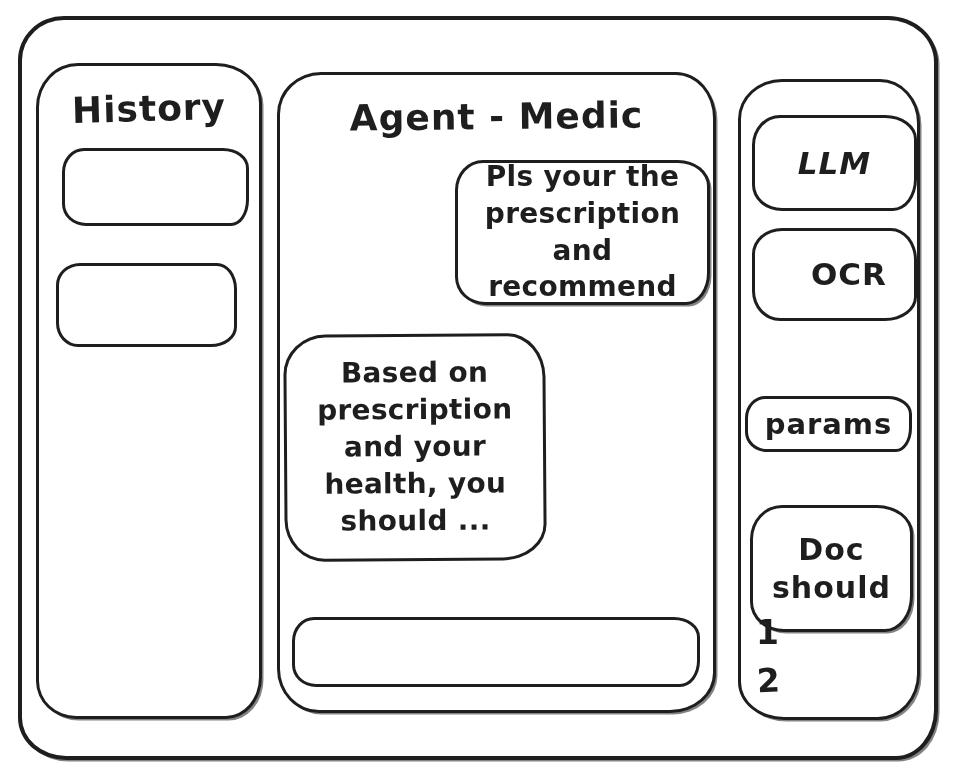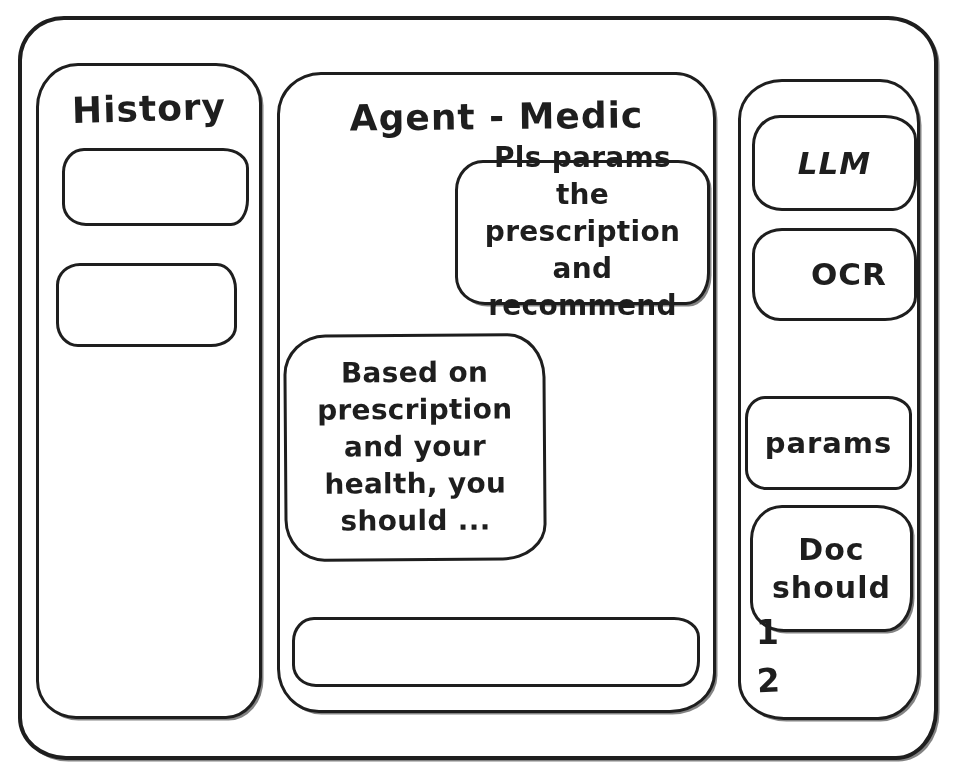--- a/index.html
+++ b/index.html
@@ -119,21 +119,21 @@
     left: 752px; top: 115px; width: 165px; height: 96px;
     border-radius: 28px 32px 24px 30px / 30px 24px 32px 26px;
     font-style: italic;
   }
   .tool-ocr {
     left: 752px; top: 228px; width: 165px; height: 93px;
     border-radius: 30px 26px 32px 28px / 26px 32px 24px 30px;
     padding-left: 35px;
   }
   .tool-params {
-    left: 745px; top: 396px; width: 167px; height: 94px;
+    left: 745px; top: 396px; width: 167px; height: 56px;
     border-radius: 20px 24px 16px 22px / 22px 18px 24px 20px;
     font-size: 29px;
   }
   .tool-doc {
     left: 750px; top: 505px; width: 163px; height: 127px;
     border-radius: 32px 36px 28px 34px / 34px 28px 36px 30px;
     font-size: 30px;
   }
   .doc-num {
     position: absolute;
@@ -157,21 +157,21 @@
   <div class="sketch history-item-1">
     <span></span>
   </div>
   <div class="sketch history-item-2">
     <span></span>
   </div>
 
   <div class="sketch dbl chat-panel"></div>
   <div class="chat-title">Agent - Medic</div>
   <div class="sketch dbl bubble bubble-user">
-    <span>Pls params the prescription and recommend</span>
+    <span>Pls your the prescription and recommend</span>
   </div>
   <div class="sketch bubble bubble-assistant">
     <span>Based on prescription and your health, you should ...</span>
   </div>
   <input class="sketch chat-input" value="" style="">
 
   <div class="sketch dbl tools-panel"></div>
   <button class="sketch tool tool-llm">LLM</button>
   <button class="sketch tool tool-ocr">OCR</button>
   <button class="sketch tool tool-params">params</button>

